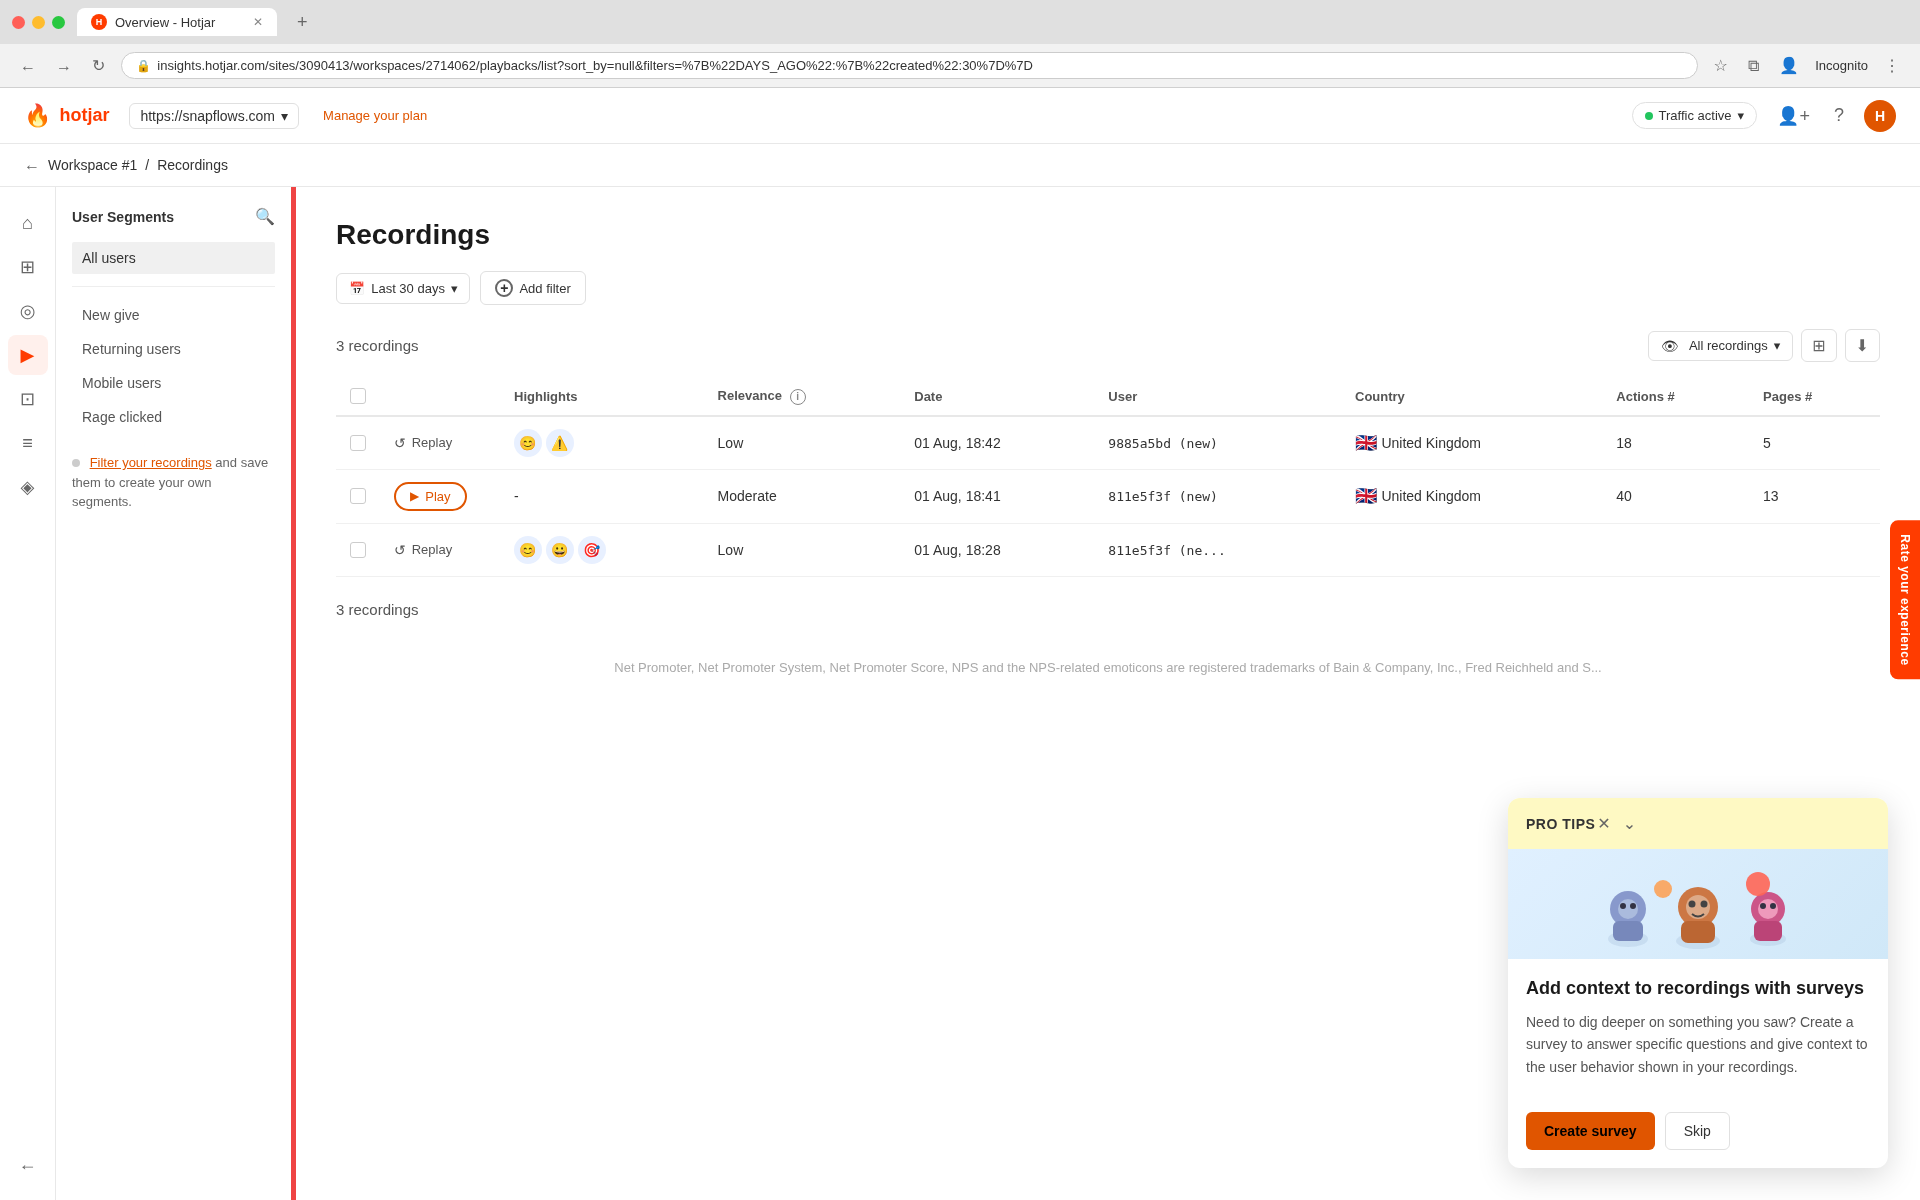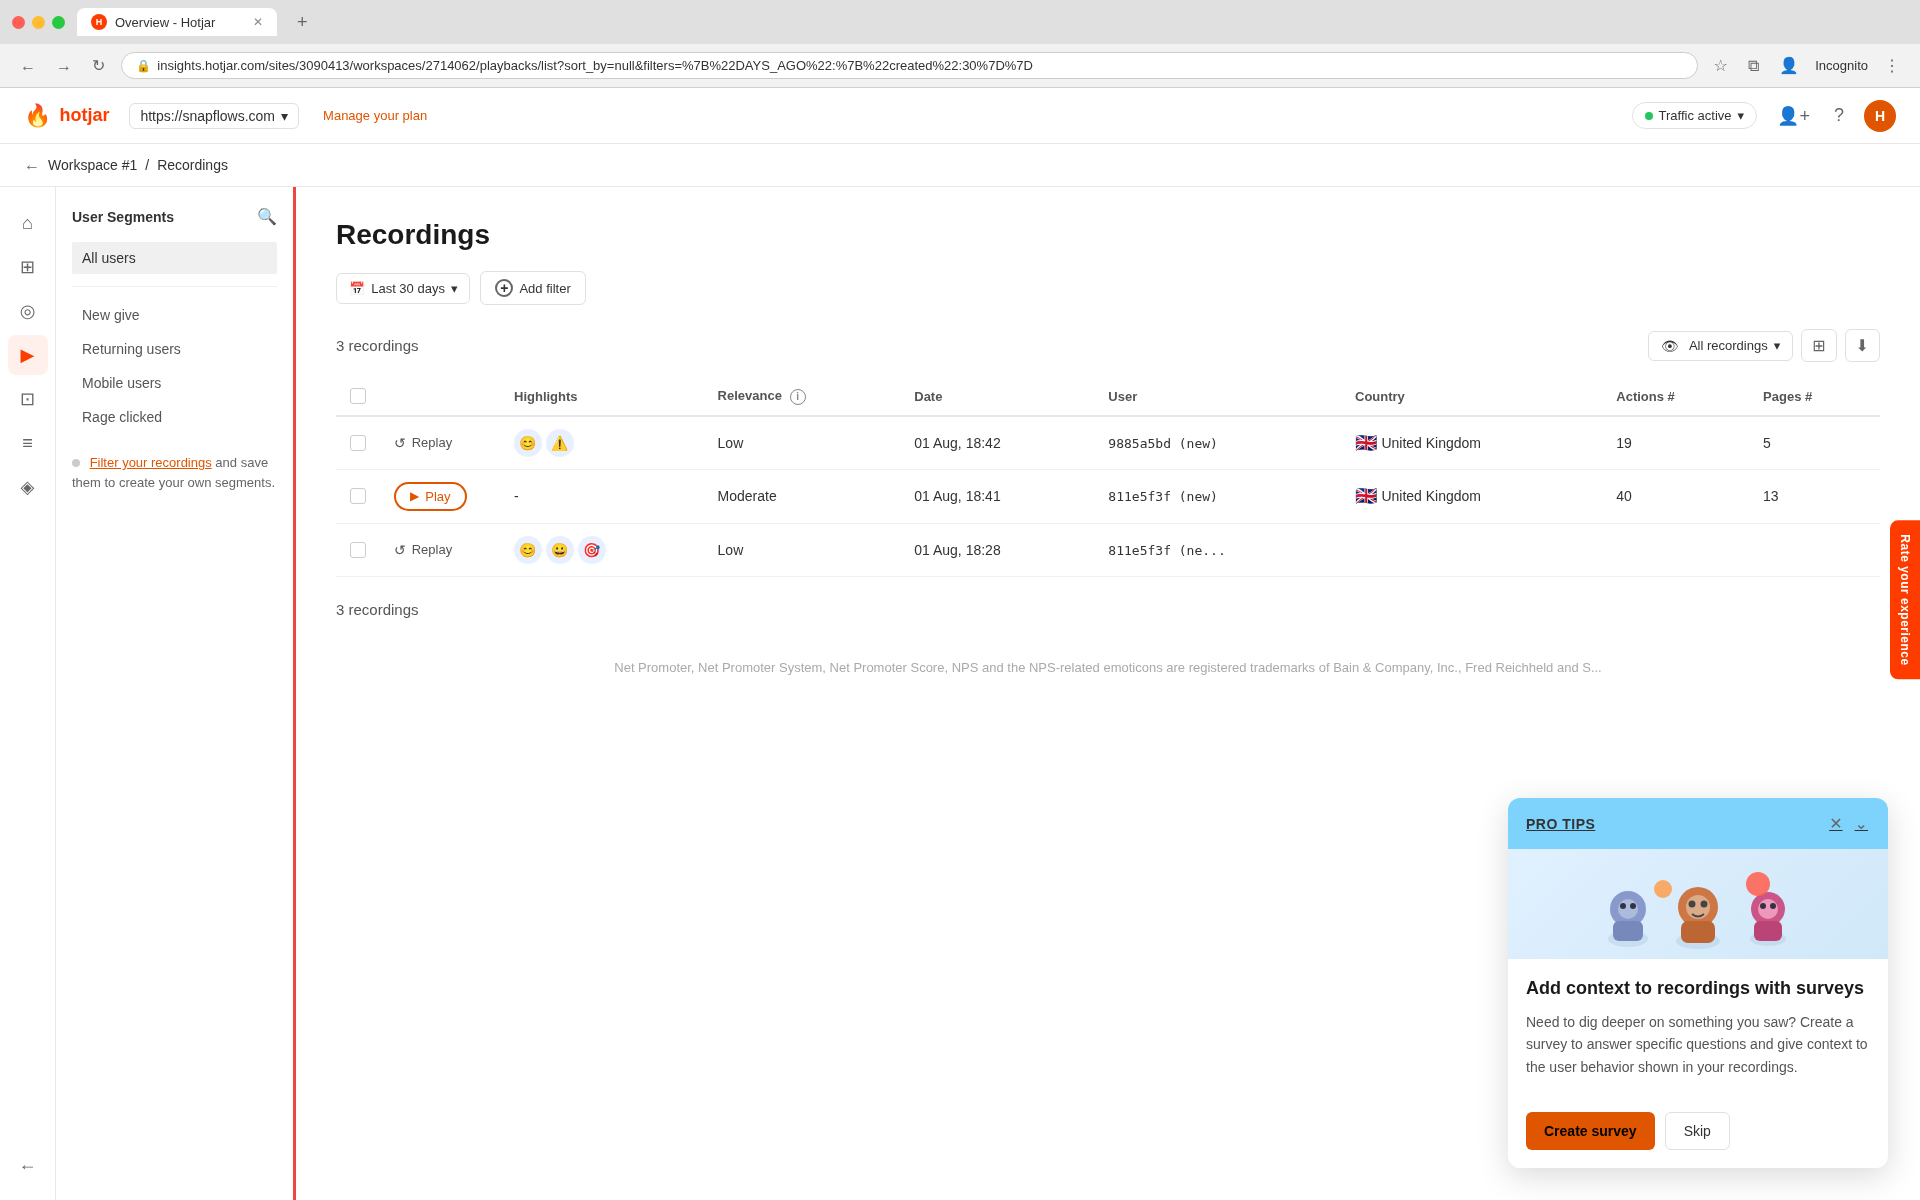--- a/index.html
+++ b/index.html
@@ -50,21 +50,21 @@
     
     .main-layout { display: flex; flex: 1; overflow: hidden; }
 
     
     .icon-sidebar { width: 56px; background: white; border-right: 1px solid #e8e8e8; display: flex; flex-direction: column; align-items: center; padding: 16px 0; gap: 4px; }
     .sidebar-icon { width: 40px; height: 40px; border-radius: 8px; display: flex; align-items: center; justify-content: center; color: #666; font-size: 18px; cursor: pointer; background: none; border: none; }
     .sidebar-icon.active { color: #ff3c00; background: #fff0ec; }
     .sidebar-spacer { flex: 1; }
 
     
-    .segments-panel { width: 240px; background: white; border-right: 3px solid #ef4444; padding: 20px 16px; }
+    .segments-panel { width: 240px; background: white; border-right: 5px solid #ef4444; padding: 20px 16px; }
     .segments-header { display: flex; align-items: center; justify-content: space-between; margin-bottom: 16px; }
     .segments-title { font-size: 14px; font-weight: 600; color: #333; }
     .search-btn { background: none; border: none; color: #666; cursor: pointer; font-size: 16px; }
     .segment-item { padding: 8px 10px; border-radius: 2px; cursor: pointer; font-size: 14px; color: #555; margin-bottom: 2px; }
     .segment-item.active { background: #f0f0f0; color: #333; font-weight: 500; }
     .segment-divider { height: 1px; background: #eee; margin: 12px 0; }
     .segment-hint { margin-top: 20px; }
     .segment-hint-dot { width: 8px; height: 8px; border-radius: 50%; background: #ccc; display: inline-block; margin-right: 6px; }
     .filter-link { color: #e05500; text-decoration: underline; cursor: pointer; }
     .hint-text { font-size: 13px; color: #666; line-height: 1.5; }
@@ -103,21 +103,21 @@
     .user-id { font-family: monospace; font-size: 13px; }
     .flag { font-size: 18px; margin-right: 4px; }
     .country-cell { display: flex; align-items: center; }
 
     
     .footer-count { margin-top: 24px; font-size: 15px; color: #555; }
     .footer-text { margin-top: 40px; font-size: 13px; color: #aaa; text-align: center; line-height: 1.6; }
 
     
     .pro-tips-popup { position: fixed; bottom: 32px; right: 32px; width: 380px; background: white; border-radius: 12px; box-shadow: 0 8px 32px rgba(0,0,0,0.15); overflow: hidden; z-index: 100; }
-    .pro-tips-header { display: flex; align-items: center; justify-content: space-between; padding: 14px 18px; background: #7dd3fc; text-decoration: underline; }
+    .pro-tips-header { display: flex; align-items: center; padding: 14px 18px; background: #fef9c3; }
     .pro-tips-title { font-size: 14px; font-weight: 700; color: #333; letter-spacing: 0.5px; }
     .pro-tips-actions { display: flex; gap: 8px; }
     .pro-tips-btn { background: none; border: none; color: #666; cursor: pointer; font-size: 16px; padding: 2px; }
     .pro-tips-image { width: 100%; height: 110px; background: linear-gradient(135deg, #e0f0ff 0%, #d0e8f8 100%); display: flex; align-items: center; justify-content: center; overflow: hidden; }
     .pro-tips-content { padding: 18px 18px 16px; }
     .pro-tips-heading { font-size: 18px; font-weight: 700; color: #1a1a1a; margin-bottom: 10px; line-height: 1.3; }
     .pro-tips-body { font-size: 14px; color: #555; line-height: 1.6; margin-bottom: 18px; }
     .pro-tips-footer { display: flex; gap: 10px; padding: 0 18px 18px; }
     .create-survey-btn { background: #e05500; color: #000000; border: none; border-radius: 6px; padding: 10px 18px; font-size: 14px; font-weight: 600; cursor: pointer; }
     .skip-btn { background: none; border: 1px solid #e0e0e0; border-radius: 6px; padding: 10px 18px; font-size: 14px; color: #333; cursor: pointer; }
@@ -328,21 +328,21 @@
                 </td>
                 <td class="relevance-low">Low</td>
                 <td>01 Aug, 18:42</td>
                 <td><span class="user-id">9885a5bd (new)</span></td>
                 <td>
                   <div class="country-cell">
                     <span class="flag">🇬🇧</span>
                     <span>United Kingdom</span>
                   </div>
                 </td>
-                <td>19</td>
+                <td>18</td>
                 <td>5</td>
               </tr>
               <tr>
                 <td>
                   <div class="checkbox"></div>
                 </td>
                 <td>
                   <button class="play-btn">
                     <span class="play-icon">▶</span>
                     <span>Play</span>

